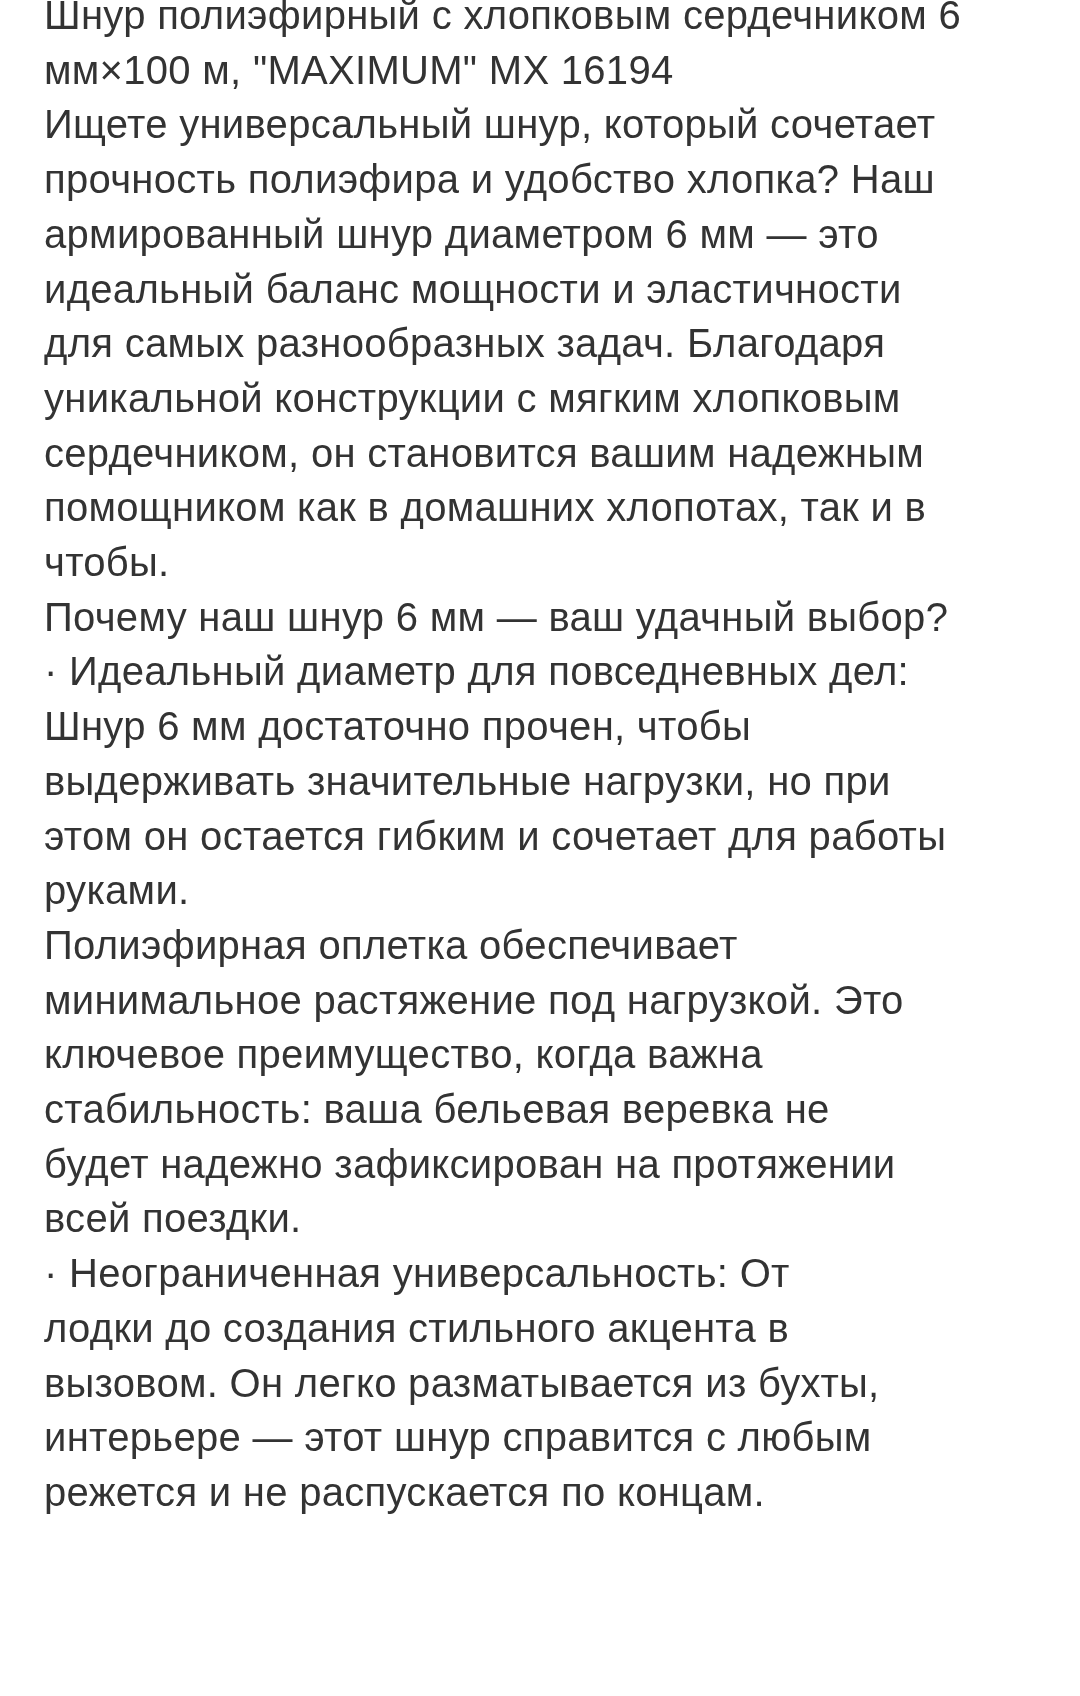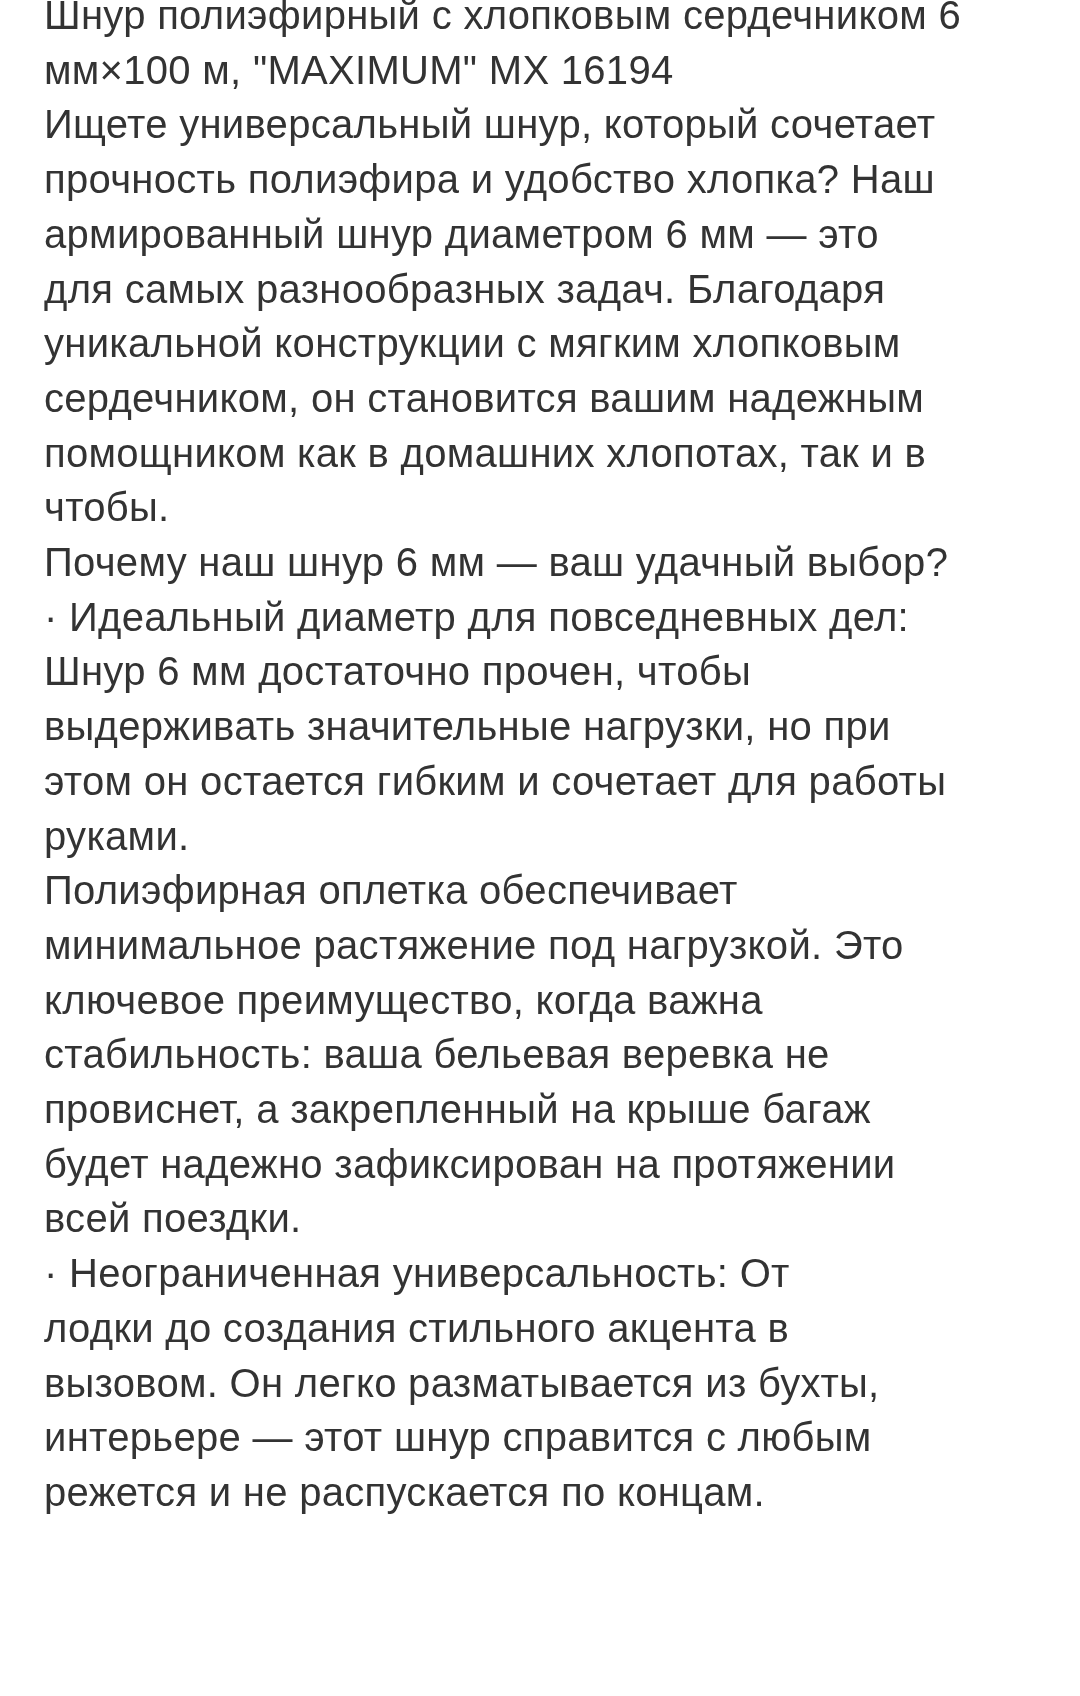--- a/index.html
+++ b/index.html
@@ -31,36 +31,36 @@
 </style>
 </head>
 <body>
 
 <div class="text-block" id="text-block">
     <div class="line">Шнур полиэфирный с хлопковым сердечником 6</div>
     <div class="line">мм×100 м, "MAXIMUM" MX 16194</div>
     <div class="line">Ищете универсальный шнур, который сочетает</div>
     <div class="line">прочность полиэфира и удобство хлопка? Наш</div>
     <div class="line">армированный шнур диаметром 6 мм — это</div>
+    <div class="line">идеальный баланс мощности и эластичности</div>
     <div class="line">для самых разнообразных задач. Благодаря</div>
     <div class="line">уникальной конструкции с мягким хлопковым</div>
     <div class="line">сердечником, он становится вашим надежным</div>
     <div class="line">помощником как в домашних хлопотах, так и в</div>
     <div class="line">чтобы.</div>
     <div class="line">Почему наш шнур 6 мм — ваш удачный выбор?</div>
     <div class="line">· Идеальный диаметр для повседневных дел:</div>
     <div class="line">Шнур 6 мм достаточно прочен, чтобы</div>
     <div class="line">выдерживать значительные нагрузки, но при</div>
     <div class="line">этом он остается гибким и сочетает для работы</div>
     <div class="line">руками.</div>
     <div class="line">Полиэфирная оплетка обеспечивает</div>
     <div class="line">минимальное растяжение под нагрузкой. Это</div>
     <div class="line">ключевое преимущество, когда важна</div>
     <div class="line">стабильность: ваша бельевая веревка не</div>
-    <div class="line">провиснет, а закрепленный на крыше багаж</div>
     <div class="line">будет надежно зафиксирован на протяжении</div>
     <div class="line">всей поездки.</div>
     <div class="line">· Неограниченная универсальность: От</div>
     <div class="line">лодки до создания стильного акцента в</div>
     <div class="line">вызовом. Он легко разматывается из бухты,</div>
     <div class="line">интерьере — этот шнур справится с любым</div>
     <div class="line">режется и не распускается по концам.</div>
   </div>
 
 </body></html>

